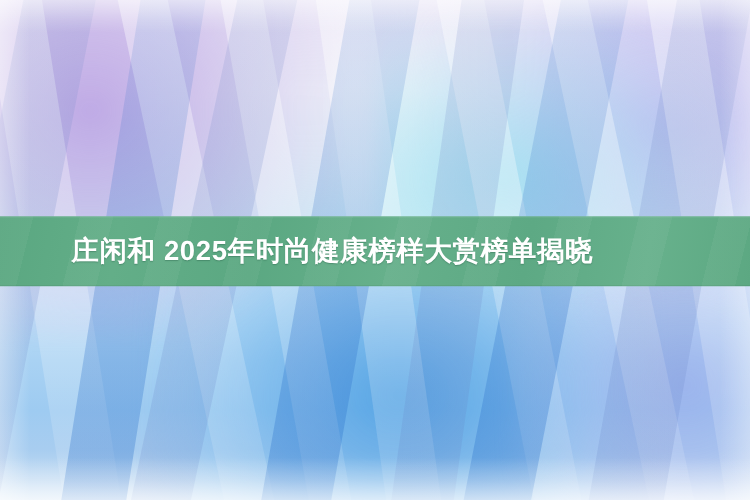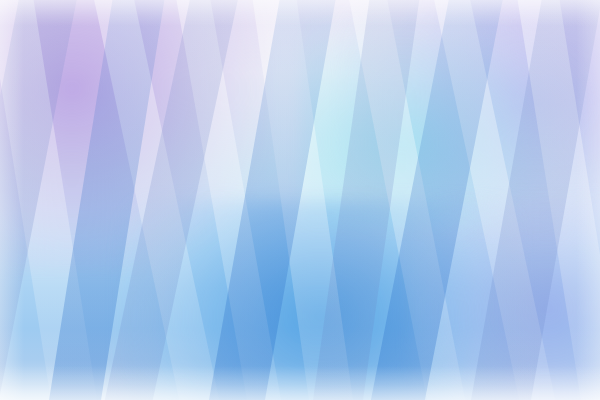--- a/index.html
+++ b/index.html
@@ -255,14 +255,17 @@
     <div class="wedge deep" style="left:458px; width:54px;  transform: skewX(-11deg);"></div>
     <div class="wedge light" style="left:510px; width:42px;  transform: skewX(9deg);"></div>
     <div class="wedge dark" style="left:550px; width:60px;  transform: skewX(-10deg);"></div>
   </div>
 
   <div class="top-haze"></div>
   <div class="left-haze"></div>
   <div class="right-haze"></div>
   <div class="bottom-haze"></div>
 
+  <div class="headline-band">
+    <div class="headline-text">庄闲和 2025年时尚健康榜样大赏榜单揭晓</div>
+  </div>
 
 </div>
 
 </body></html>

